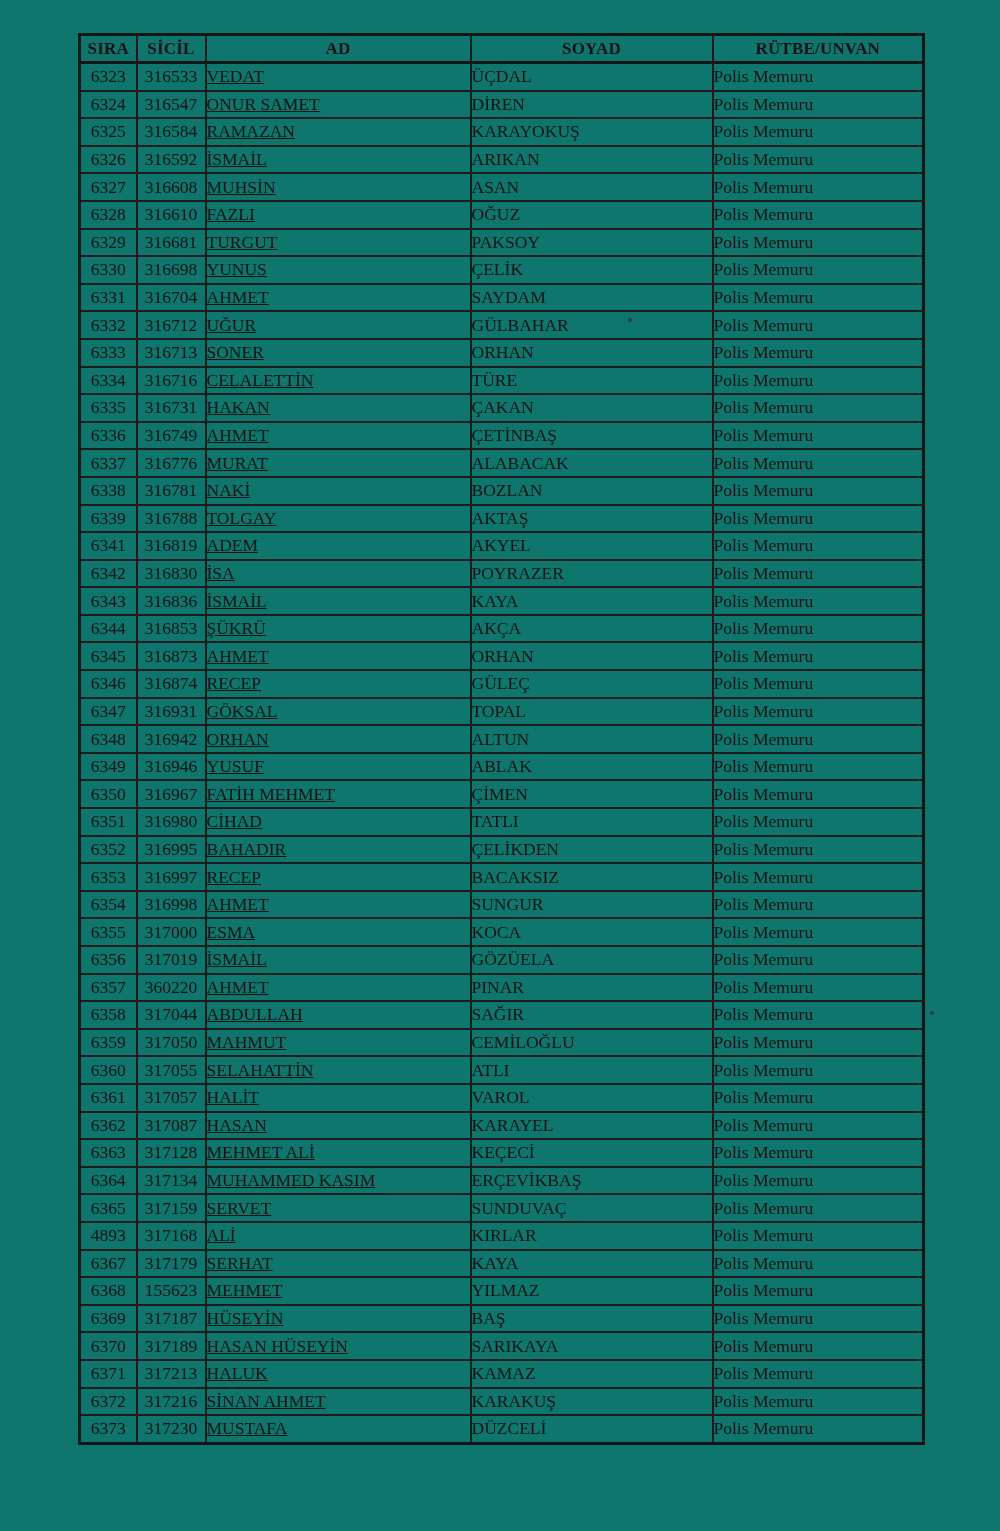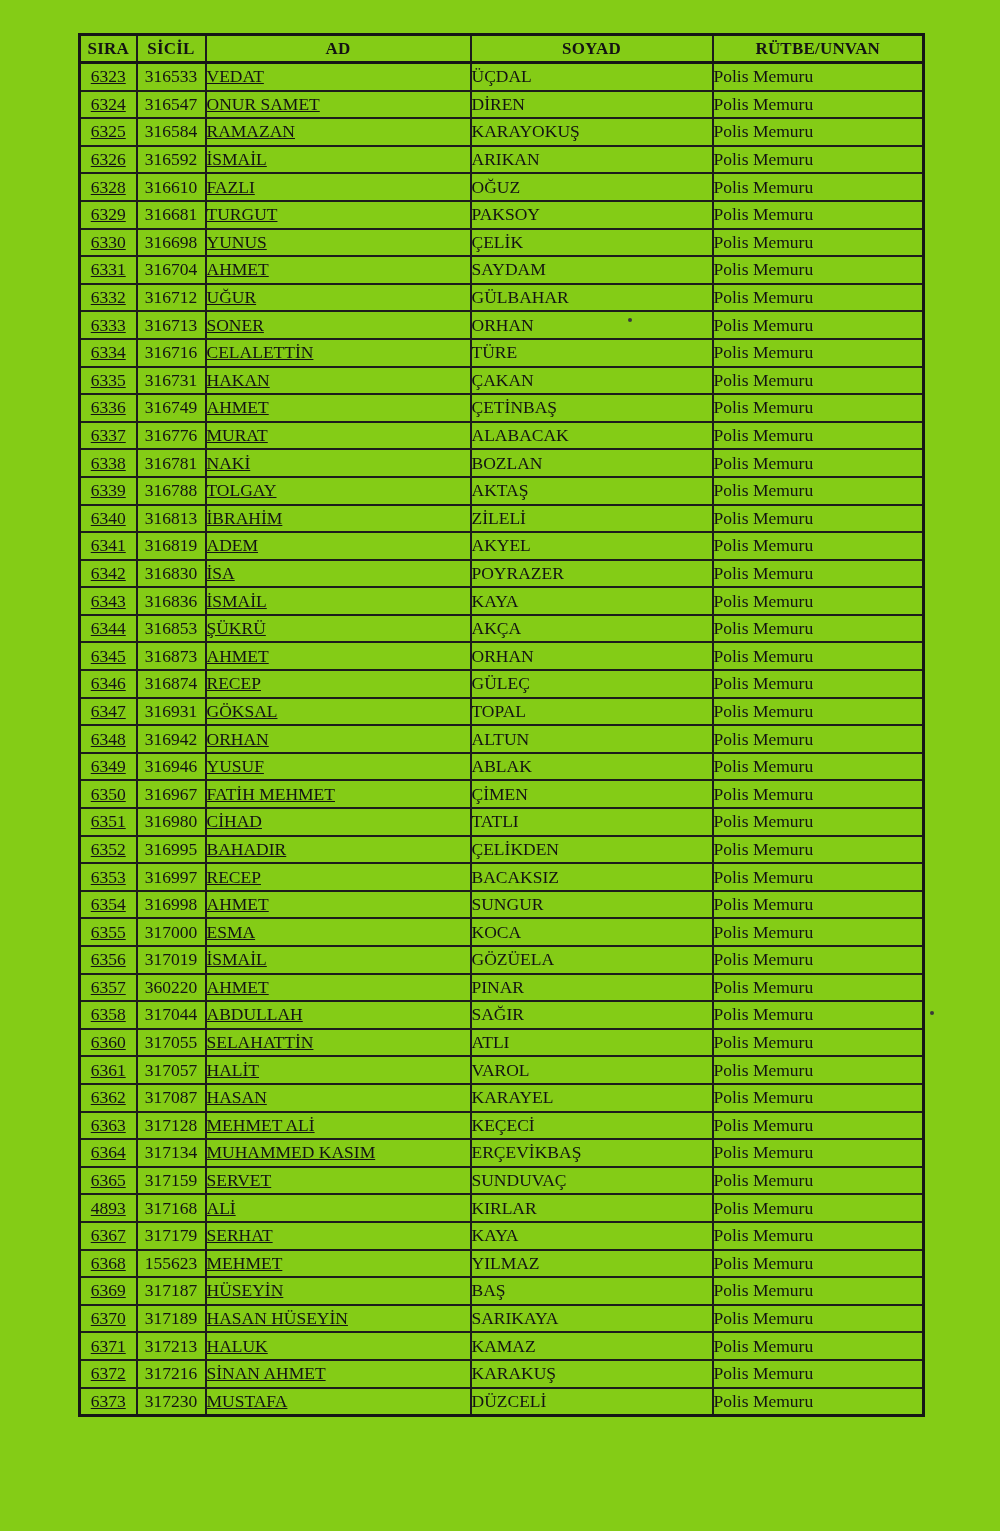--- a/index.html
+++ b/index.html
@@ -4,21 +4,21 @@
 <style>
   html, body {
     margin: 0;
     padding: 0;
     background: #ffffff;
   }
   .page {
     position: relative;
     width: 1000px;
     height: 1531px;
-    background: #84cc16;
+    background: #0f766e;
     font-family: "Liberation Serif", "DejaVu Serif", serif;
     color: #131313;
     overflow: hidden;
   }
   table.roster {
     position: absolute;
     left: 78px;
     top: 33px;
     width: 844px;
     border-collapse: collapse;
@@ -37,21 +37,21 @@
     font-size: 17px;
     text-align: center;
     border-bottom: 3px solid #161616;
     letter-spacing: 0.2px;
   }
   table.roster tbody td {
     height: 25.6px;
     font-weight: 500;
   }
   table.roster { border: 3px solid #161616; }
-  td.c-sira  { text-align: center; text-decoration: underline; }
+  td.c-sira  { text-align: center; }
   td.c-sicil { text-align: center; }
   td.c-ad    { text-align: left; padding-left: 5px; text-decoration: underline; }
   td.c-soyad { text-align: left; padding-left: 5px; }
   td.c-rutbe { text-align: left; padding-left: 8px; font-size: 17px; margin-left: 28px; }
   .artifact-dot {
     position: absolute;
     width: 4px;
     height: 4px;
     border-radius: 50%;
     background: #3a3a3a;
@@ -104,20 +104,27 @@
       <td class="c-rutbe">Polis Memuru</td>
     </tr>
         <tr>
       <td class="c-sira">6326</td>
       <td class="c-sicil">316592</td>
       <td class="c-ad">İSMAİL</td>
       <td class="c-soyad">ARIKAN</td>
       <td class="c-rutbe">Polis Memuru</td>
     </tr>
         <tr>
+      <td class="c-sira">6327</td>
+      <td class="c-sicil">316608</td>
+      <td class="c-ad">MUHSİN</td>
+      <td class="c-soyad">ASAN</td>
+      <td class="c-rutbe">Polis Memuru</td>
+    </tr>
+        <tr>
       <td class="c-sira">6328</td>
       <td class="c-sicil">316610</td>
       <td class="c-ad">FAZLI</td>
       <td class="c-soyad">OĞUZ</td>
       <td class="c-rutbe">Polis Memuru</td>
     </tr>
         <tr>
       <td class="c-sira">6329</td>
       <td class="c-sicil">316681</td>
       <td class="c-ad">TURGUT</td>
@@ -188,27 +195,20 @@
       <td class="c-rutbe">Polis Memuru</td>
     </tr>
         <tr>
       <td class="c-sira">6339</td>
       <td class="c-sicil">316788</td>
       <td class="c-ad">TOLGAY</td>
       <td class="c-soyad">AKTAŞ</td>
       <td class="c-rutbe">Polis Memuru</td>
     </tr>
         <tr>
-      <td class="c-sira">6340</td>
-      <td class="c-sicil">316813</td>
-      <td class="c-ad">İBRAHİM</td>
-      <td class="c-soyad">ZİLELİ</td>
-      <td class="c-rutbe">Polis Memuru</td>
-    </tr>
-        <tr>
       <td class="c-sira">6341</td>
       <td class="c-sicil">316819</td>
       <td class="c-ad">ADEM</td>
       <td class="c-soyad">AKYEL</td>
       <td class="c-rutbe">Polis Memuru</td>
     </tr>
         <tr>
       <td class="c-sira">6342</td>
       <td class="c-sicil">316830</td>
       <td class="c-ad">İSA</td>
@@ -318,20 +318,27 @@
       <td class="c-sicil">360220</td>
       <td class="c-ad">AHMET</td>
       <td class="c-soyad">PINAR</td>
       <td class="c-rutbe">Polis Memuru</td>
     </tr>
         <tr>
       <td class="c-sira">6358</td>
       <td class="c-sicil">317044</td>
       <td class="c-ad">ABDULLAH</td>
       <td class="c-soyad">SAĞIR</td>
+      <td class="c-rutbe">Polis Memuru</td>
+    </tr>
+        <tr>
+      <td class="c-sira">6359</td>
+      <td class="c-sicil">317050</td>
+      <td class="c-ad">MAHMUT</td>
+      <td class="c-soyad">CEMİLOĞLU</td>
       <td class="c-rutbe">Polis Memuru</td>
     </tr>
         <tr>
       <td class="c-sira">6360</td>
       <td class="c-sicil">317055</td>
       <td class="c-ad">SELAHATTİN</td>
       <td class="c-soyad">ATLI</td>
       <td class="c-rutbe">Polis Memuru</td>
     </tr>
         <tr>

